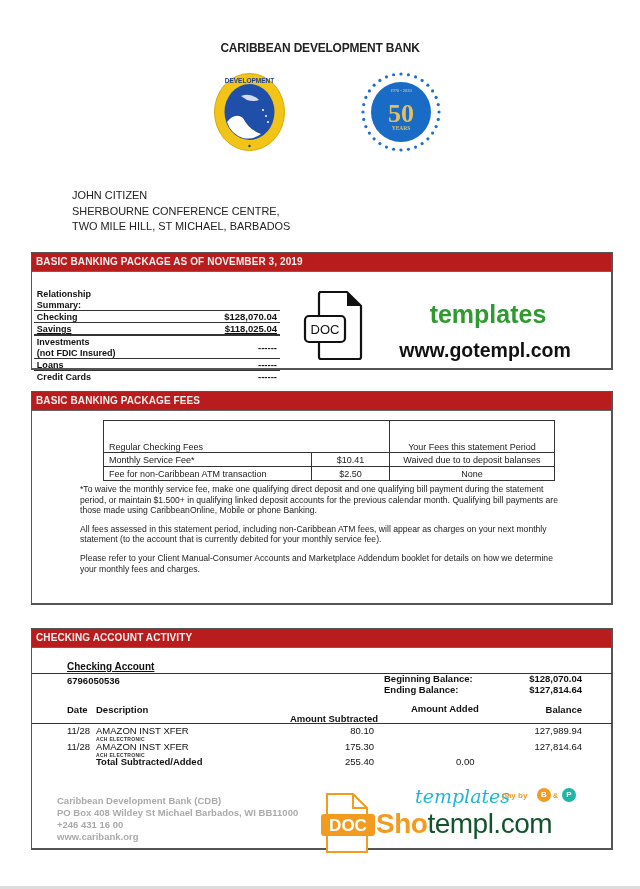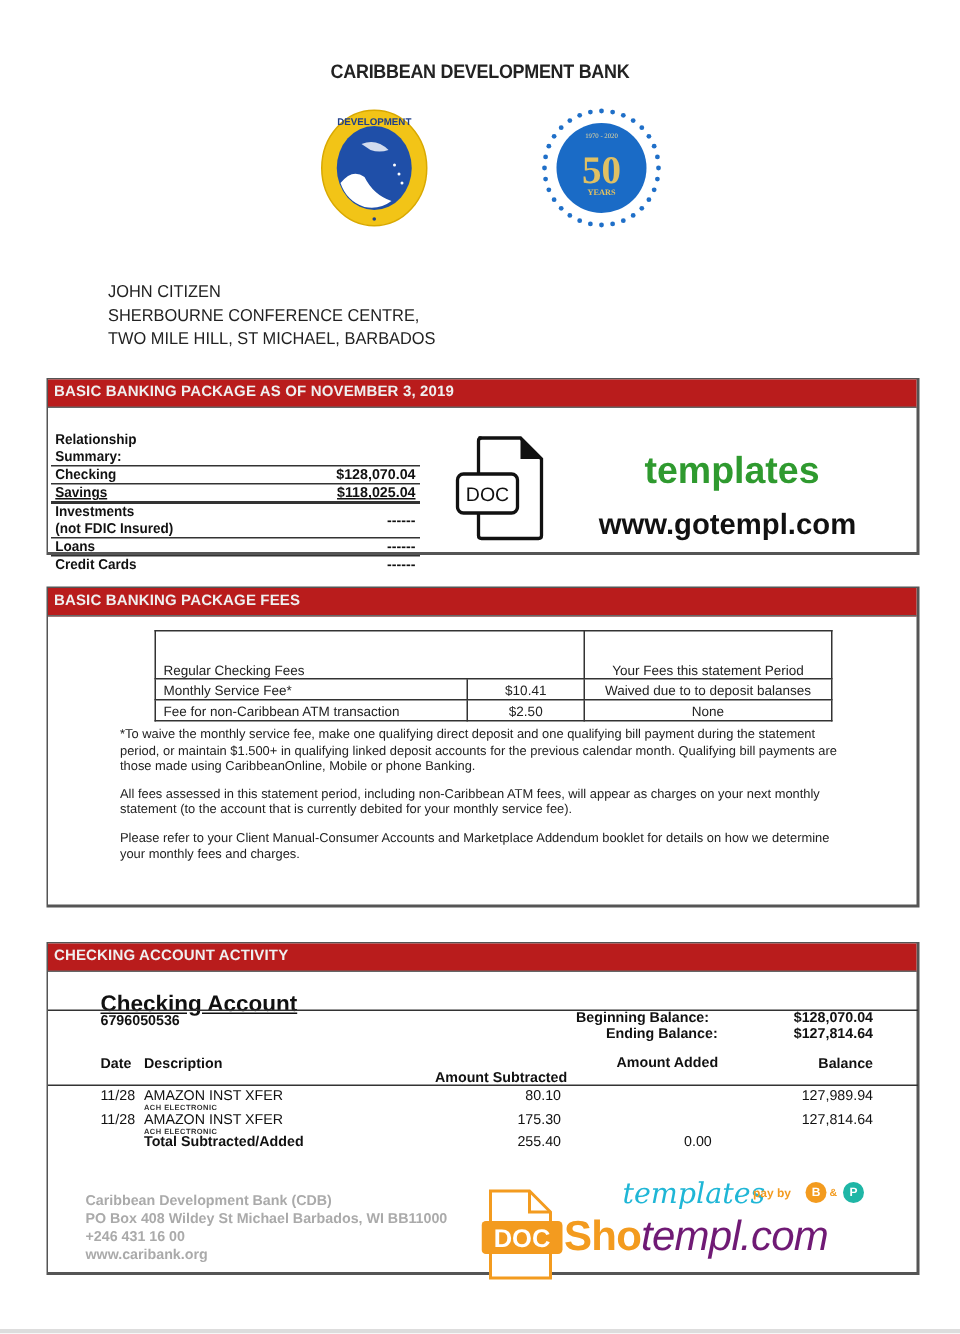--- a/index.html
+++ b/index.html
@@ -29,41 +29,41 @@
   .box2 { left: 31px; top: 391px; width: 582px; height: 214px; }
   .fees-table { position: absolute; left: 71px; top: 28px; width: 452px; border-collapse: collapse; font-size: 9px; }
   .fees-table td { border: 1px solid #333; padding: 0 5px; height: 14px; color: #222; }
   .fees-table tr.head td { height: 20px; vertical-align: top; padding-top: 21px; }
   .fees-table td.c2 { text-align: center; width: 78px; }
   .fees-table td.c3 { text-align: center; width: 165px; }
   .fees-notes { position: absolute; left: 48px; top: 92px; width: 480px; font-size: 8.6px; line-height: 10.6px; color: #222; }
   .fees-notes p { margin-bottom: 8px; }
 
   .box3 { left: 31px; top: 628px; width: 582px; height: 222px; }
-  .ca-label { left: 35px; top: 32px; font-size: 15px; font-weight: bold; text-decoration: underline; }
+  .ca-label { left: 35px; top: 32px; font-size: 10px; font-weight: bold; text-decoration: underline; }
   .ca-rule { left: 0; top: 44px; width: 580px; border-top: 1px solid #333; }
   .ca-number { left: 35px; top: 46px; font-size: 9.5px; font-weight: bold; }
   .bal-label { font-size: 9.5px; font-weight: bold; }
   .bal-val { font-size: 9.5px; font-weight: bold; text-align: right; width: 90px; }
   .col-h { font-size: 9.5px; font-weight: bold; }
   .hdr-rule { left: 0; top: 94px; width: 580px; border-top: 1px solid #333; }
   .tx-cell { font-size: 9.5px; color: #111; }
   .tx-sub { font-size: 5px; font-weight: bold; letter-spacing: 0.3px; color: #333; }
   .num { text-align: right; width: 90px; }
 
   .footer-info { left: 25px; top: 166px; font-size: 9.5px; line-height: 12px; color: #aaa; font-weight: bold; }
 
   .shot-doc { left: 321px; top: 792px; width: 56px; height: 62px; }
   .shot-templates { left: 415px; top: 785px; font-size: 19px; font-style: italic; color: #1fb6d6; font-family: "DejaVu Serif", serif; }
   .shot-payby { left: 502px; top: 791px; font-size: 8px; font-weight: bold; color: #f39b1f; }
   .coin { width: 14px; height: 14px; border-radius: 50%; color: #fff; font-size: 8px; font-weight: bold; text-align: center; line-height: 14px; }
   .shot-amp { left: 553px; top: 792px; font-size: 7px; color: #f39b1f; font-weight: bold; }
   .shot-brand { left: 376px; top: 808px; font-size: 28px; font-weight: bold; letter-spacing: -0.5px; }
   .shot-brand .s1 { color: #f39b1f; }
-  .shot-brand .s2 { color: #701a75; font-weight: normal; font-style: italic; }
+  .shot-brand .s2 { color: #14532d; font-weight: normal; }
 
   .bottom-bar { left: 0; top: 886px; width: 640px; height: 3px; background: #ddd; }
 </style>
 </head>
 <body>
 
 <div class="abs bank-title">CARIBBEAN DEVELOPMENT BANK</div>
 
 <div class="abs logo1">
   <svg width="73" height="80" viewBox="0 0 73 80">
@@ -203,21 +203,21 @@
 </div>
 
 <div class="abs box box3">
   <div class="box-header">CHECKING ACCOUNT ACTIVITY</div>
   <div class="abs ca-label">Checking Account</div>
   <div class="abs ca-rule"></div>
   <div class="abs ca-number">6796050536</div>
 
   <div class="abs bal-label" style="left:352px; top:44px;">Beginning Balance:</div>
   <div class="abs bal-val" style="left:460px; top:44px;">$128,070.04</div>
-  <div class="abs bal-label" style="left:352px; top:55px;margin-left:20px;">Ending Balance:</div>
+  <div class="abs bal-label" style="left:352px; top:55px;">Ending Balance:</div>
   <div class="abs bal-val" style="left:460px; top:55px;">$127,814.64</div>
 
   <div class="abs col-h" style="left:35px; top:75px;">Date</div>
   <div class="abs col-h" style="left:64px; top:75px;">Description</div>
   <div class="abs col-h" style="left:258px; top:84px;">Amount Subtracted</div>
   <div class="abs col-h" style="left:379px; top:74px;">Amount Added</div>
   <div class="abs col-h num" style="left:460px; top:75px;">Balance</div>
   <div class="abs hdr-rule"></div>
 
   <div class="abs tx-cell" style="left:35px; top:96px;">11/28</div>

